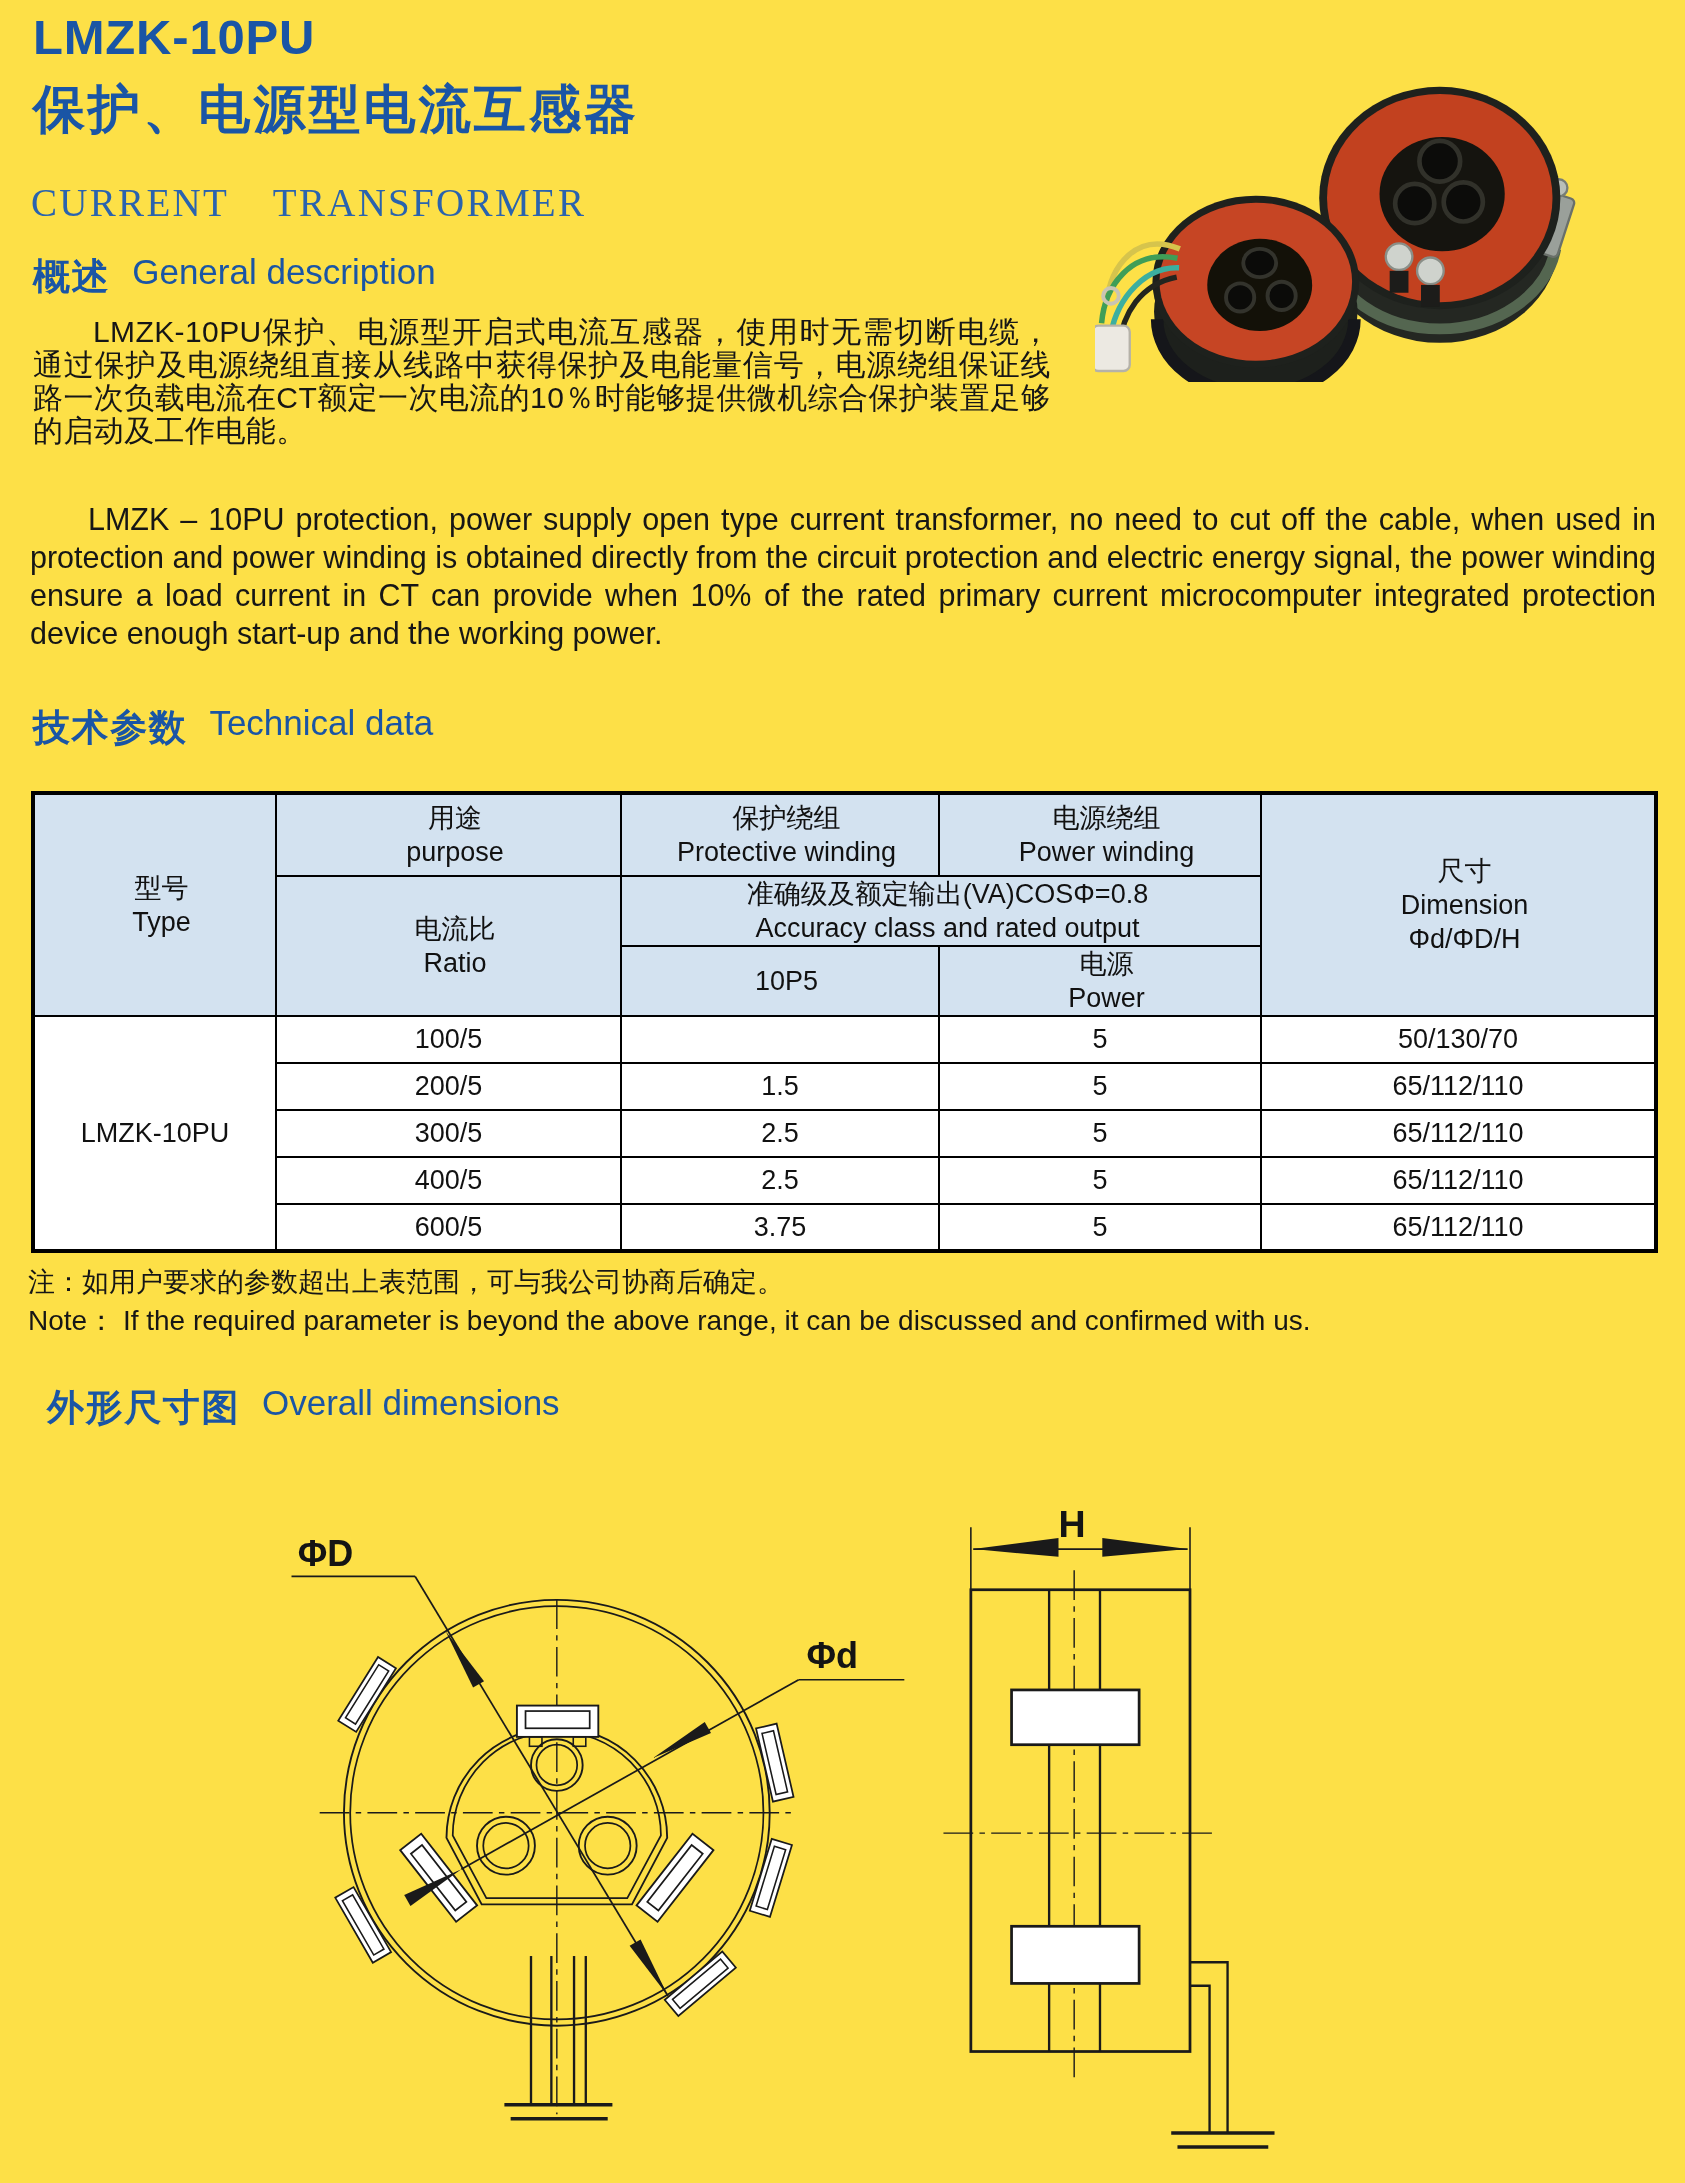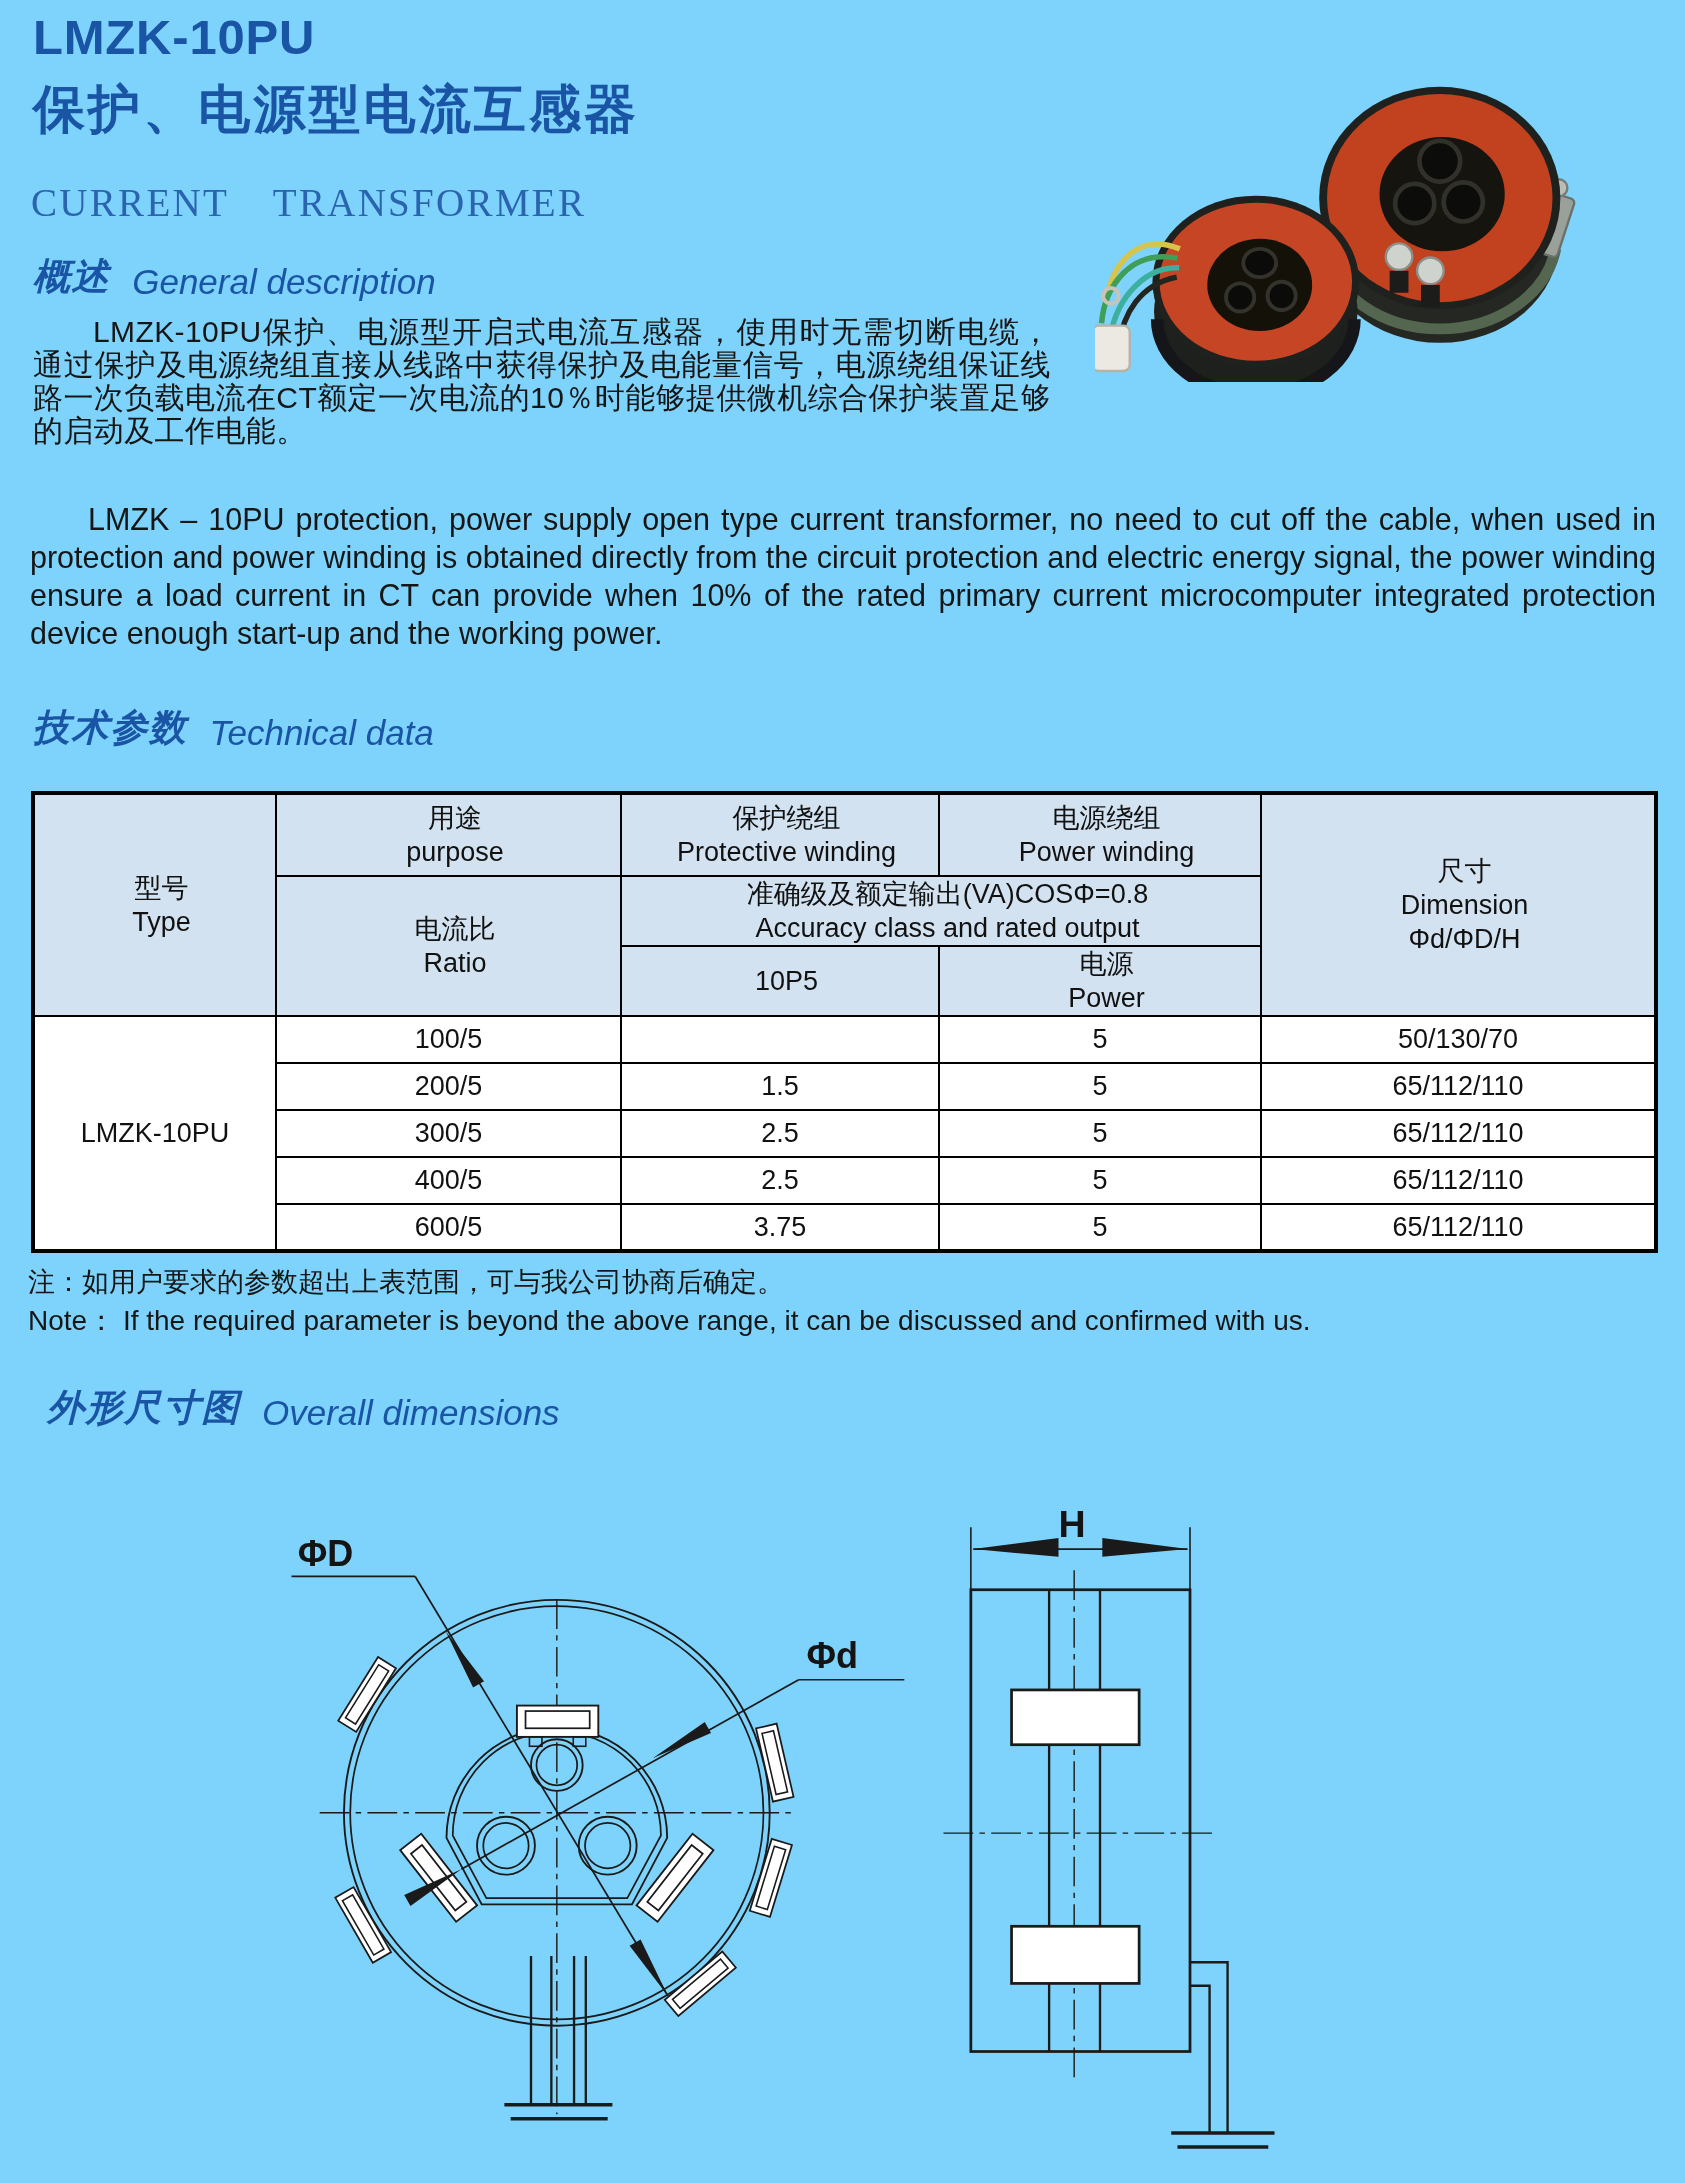--- a/index.html
+++ b/index.html
@@ -1,28 +1,28 @@
 <!DOCTYPE html>
 <html style="font-size:12.5px"><head>
 <meta charset="utf-8">
 <style>
   html,body{margin:0;padding:0;background:#888;}
   .page{
-    position:relative;width:1685px;height:2183px;background:#7dd3fc;
+    position:relative;width:1685px;height:2183px;background:#fde047;
     font-family:"Liberation Sans","DejaVu Sans",sans-serif;color:#111;
     overflow:hidden;margin:0 auto;
   }
   .abs{position:absolute;}
   
   .model-title{left:33px;top:9.4px;font-size:49px;font-weight:bold;color:#1a55a5;letter-spacing:0.8px;}
   .cn-title{left:33px;top:75px;font-size:52px;font-weight:bold;color:#1a55a5;letter-spacing:3.1px;}
   .en-title{left:31px;top:180px;font-family:"Liberation Serif","DejaVu Serif",serif;
     font-size:39px;color:#2a63ae;letter-spacing:2.3px;word-spacing:33px;}
   
-  .sec-head{display:flex;align-items:flex-end;gap:22px;color:#1a55a5;font-style:italic;}
+  .sec-head{display:flex;align-items:flex-start;gap:22px;color:#1a55a5;}
   .sec-head .cn{font-size:37px;font-weight:bold;letter-spacing:1.6px;}
   .sec-head .en{font-size:35px;font-weight:500;}
   
   .para-cn{left:33px;top:315px;width:1018px;font-size:30px;line-height:33px;
     text-align:justify;text-indent:60px;color:#161616;letter-spacing:0.4px;}
   .para-en{left:30px;top:500px;width:1626px;font-size:30.5px;line-height:38px;
     text-align:justify;text-indent:58px;color:#161616;}
   
   .tech-table{left:31px;top:791px;}
   table{border-collapse:collapse;table-layout:fixed;width:1623px;background:#fff;}

